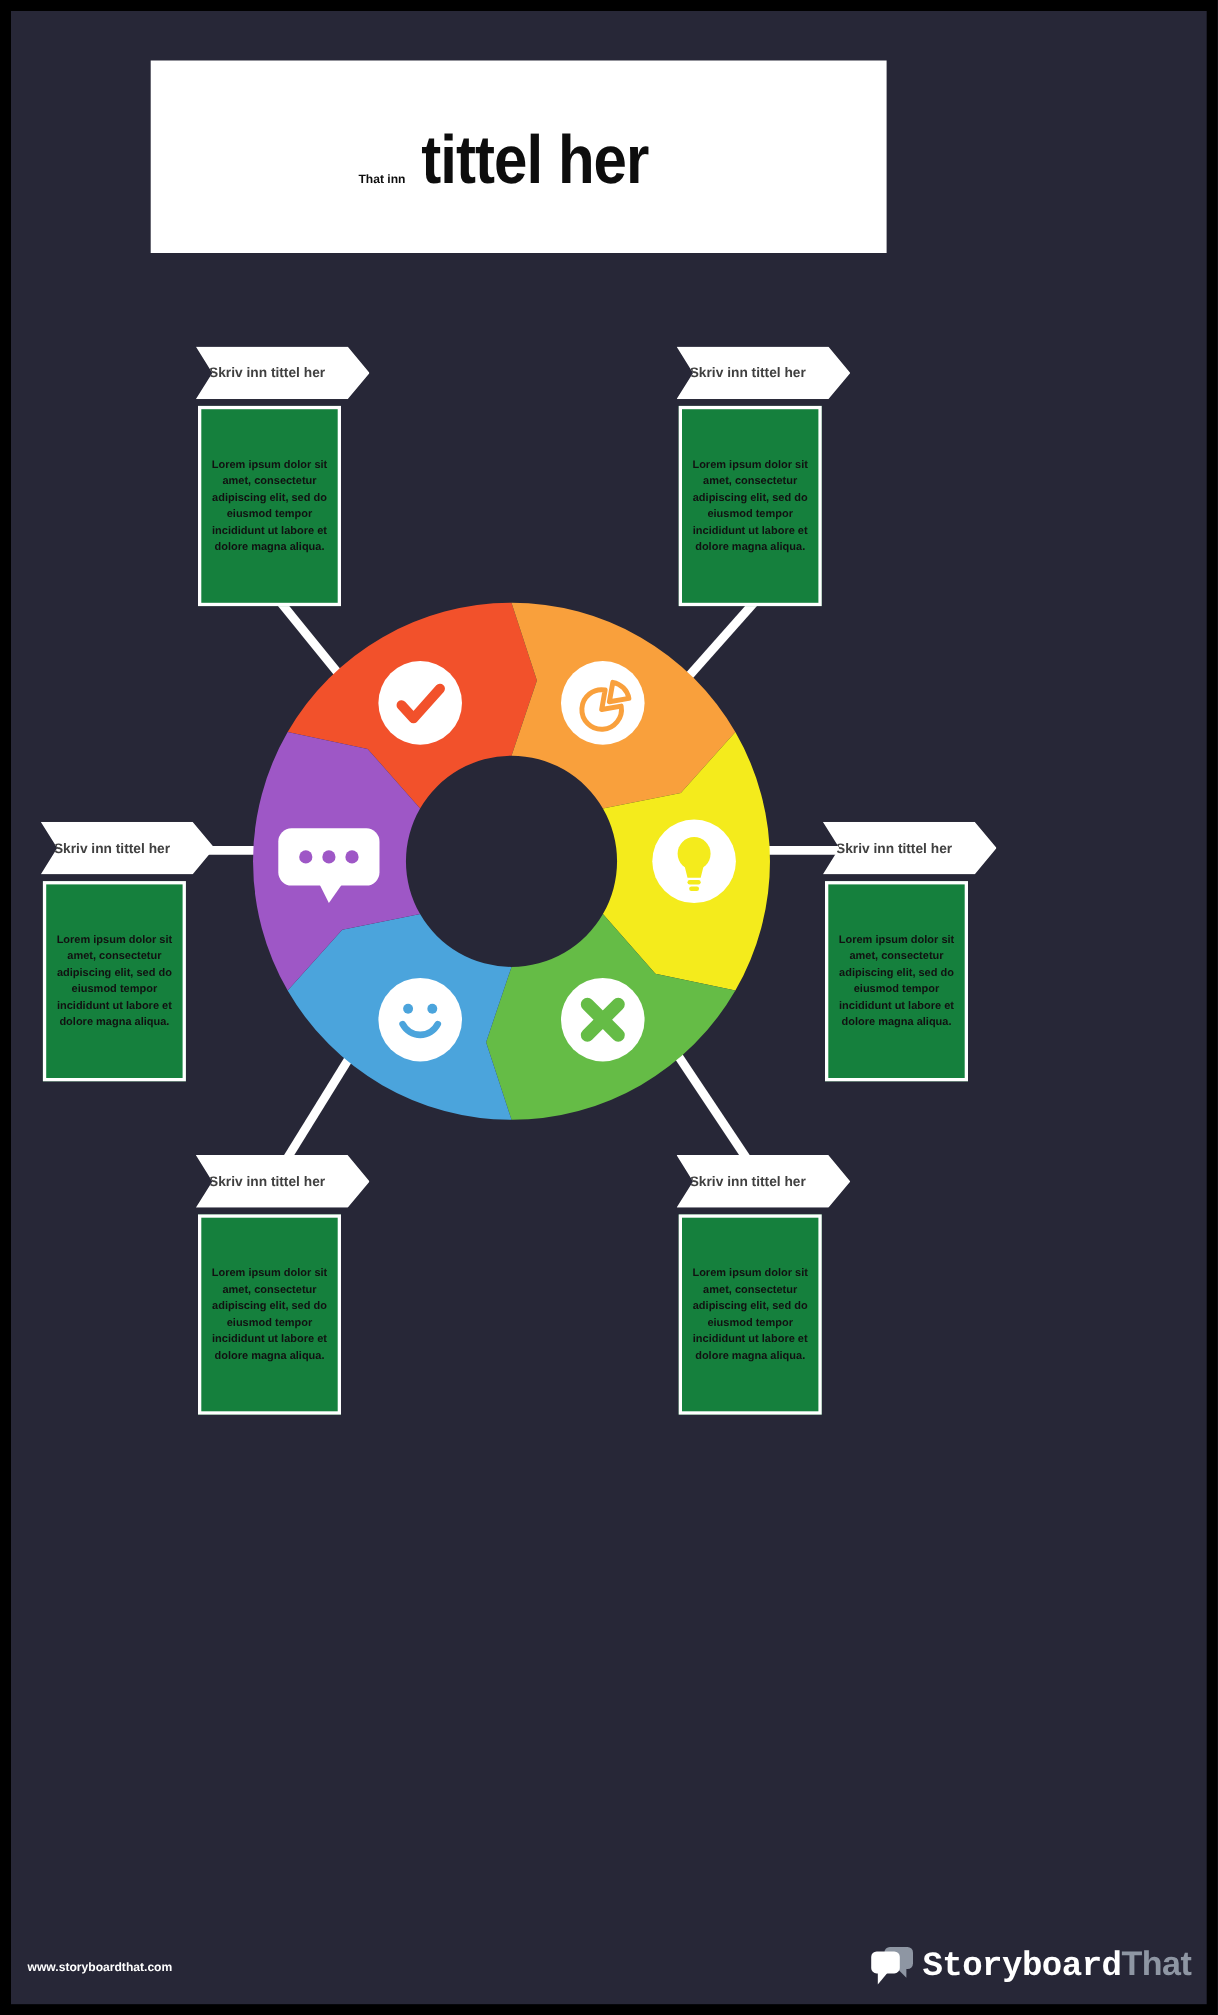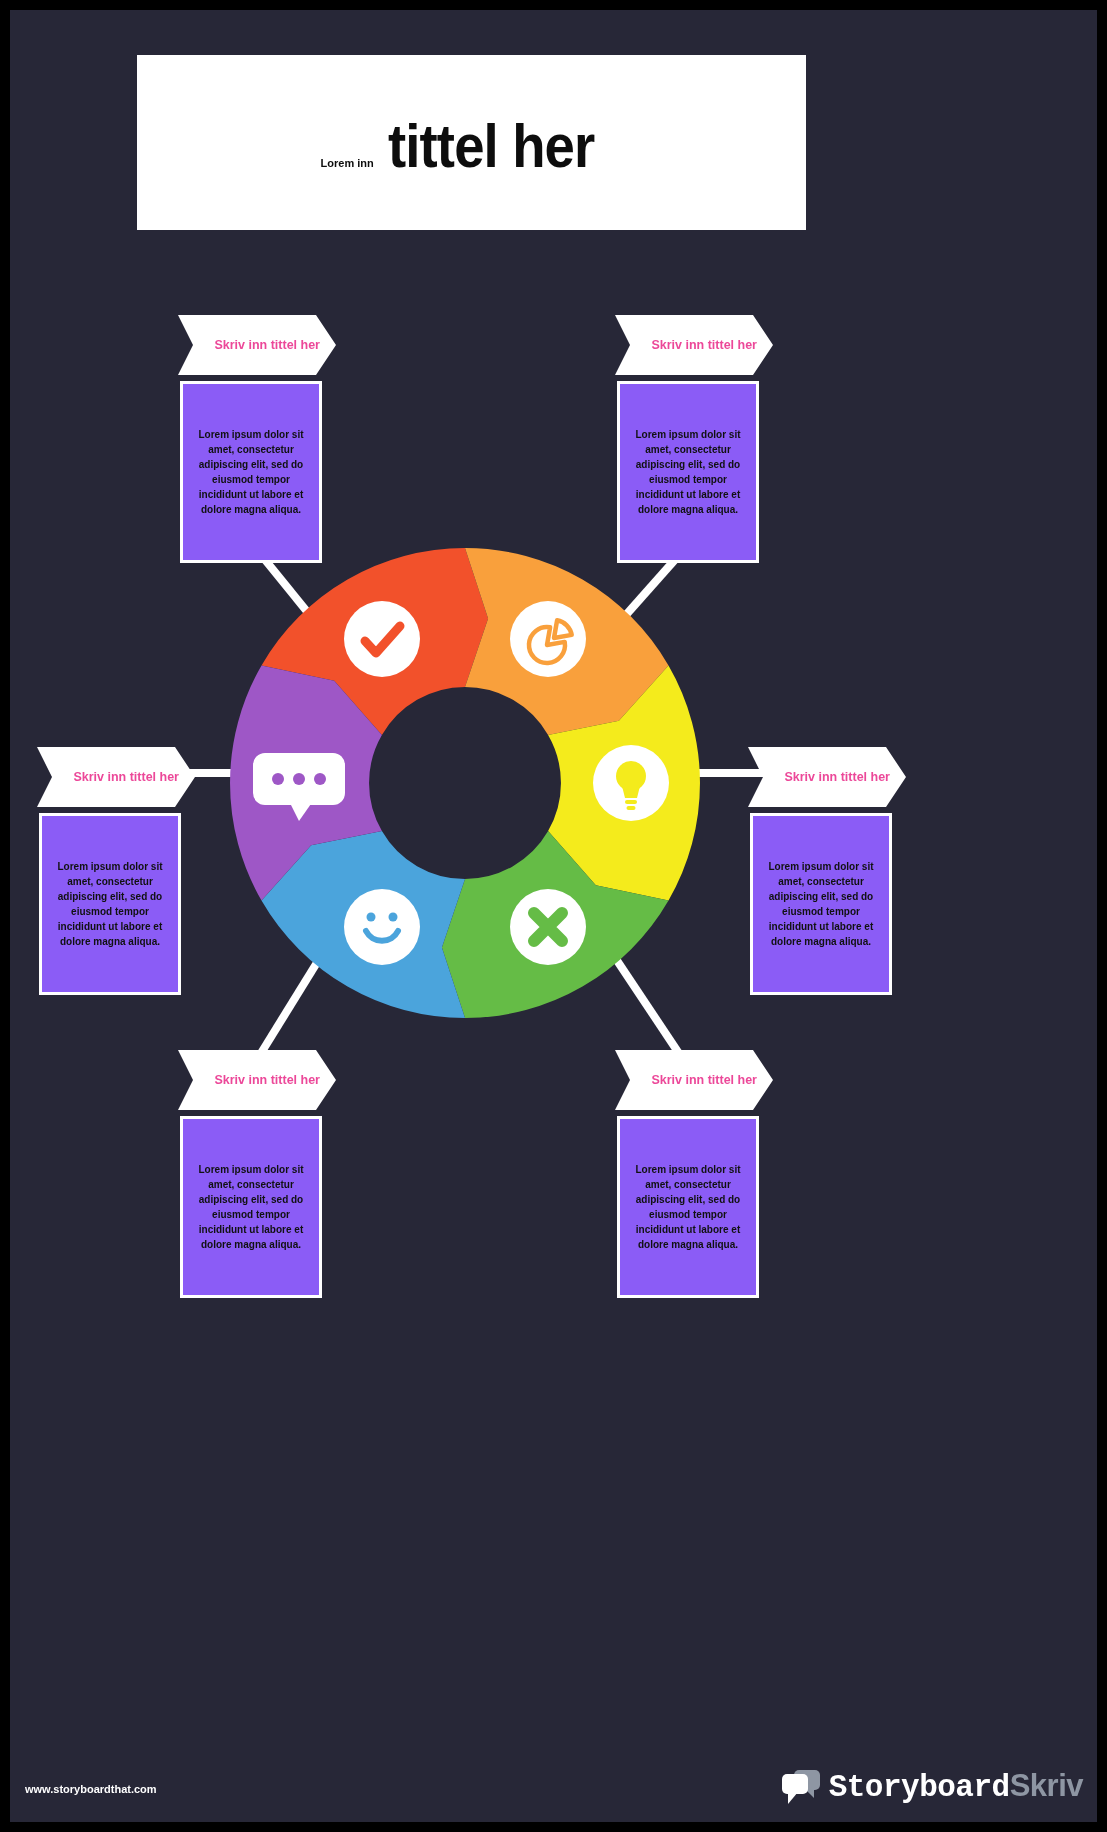--- a/index.html
+++ b/index.html
@@ -24,29 +24,29 @@
   }
   .title-prefix { font-size:11px; font-weight:bold; }
   .title-main {
     font-size:62px; font-weight:bold; letter-spacing:-1px; line-height:1;
     display:inline-block; transform:scaleX(.88); transform-origin:left bottom;
   }
 
   
   .callout { position:absolute; }
   .flag {
-    width:158px; height:60px; background:#fff; color:#ec4899;
+    width:158px; height:48px; background:#fff; color:#404040;
     clip-path:polygon(0 0, calc(100% - 20px) 0, 100% 50%, calc(100% - 20px) 100%, 0 100%, 15px 50%);
-    display:flex; align-items:center; justify-content:flex-end;
+    display:flex; align-items:center; justify-content:flex-start;
     font-size:12.5px; font-weight:bold;
     padding-left:12px; padding-right:16px; box-sizing:border-box;
   }
   .panel {
-    margin-left:2px; margin-top:6px; width:142px; height:182px;
-    background:#8b5cf6; border:3px solid #fff; box-sizing:border-box;
+    margin-left:2px; margin-top:6px; width:130px; height:182px;
+    background:#15803d; border:3px solid #fff; box-sizing:border-box;
     display:flex; align-items:center; justify-content:center;
   }
   .panel p {
     margin:0; padding:0 7px; font-size:10px; font-weight:bold;
     line-height:1.5; text-align:center; color:#111;
   }
   .c-tl { left:168px; top:305px; }
   .c-tr { left:605px; top:305px; }
   .c-l  { left:27px;  top:737px; }
   .c-r  { left:738px; top:737px; }
@@ -124,21 +124,21 @@
     <g transform="translate(289,773)">
       <rect x="-46" y="-30" width="92" height="52" rx="12" fill="#ffffff"></rect>
       <path d="M -10 18 L 14 18 L 0 38 Z" fill="#ffffff"></path>
       <circle cx="-21" cy="-4" r="6" fill="#9E57C6"></circle>
       <circle cx="0" cy="-4" r="6" fill="#9E57C6"></circle>
       <circle cx="21" cy="-4" r="6" fill="#9E57C6"></circle>
     </g>
   </svg>
 
   <div class="title-box">
-    <span class="title-prefix">Lorem inn</span>
+    <span class="title-prefix">That inn</span>
     <span class="title-main">tittel her</span>
   </div>
 
   <div class="callout c-tl">
     <div class="flag">
       <span>Skriv inn tittel her</span>
     </div>
     <div class="panel">
       <p>Lorem ipsum dolor sit amet, consectetur adipiscing elit, sed do eiusmod tempor incididunt ut labore et dolore magna aliqua.</p>
     </div>
@@ -192,17 +192,17 @@
   <div class="site-url">www.storyboardthat.com</div>
 
   <div class="logo">
     <svg width="42" height="40" viewBox="0 0 42 40">
       <rect x="14" y="4" width="26" height="20" rx="5" fill="#8e96a3"></rect>
       <path d="M 34 22 L 34 32 L 24 22 Z" fill="#8e96a3"></path>
       <rect x="2" y="8" width="26" height="20" rx="5" fill="#ffffff"></rect>
       <path d="M 8 26 L 8 38 L 18 26 Z" fill="#ffffff"></path>
     </svg>
     <span class="logo-text">
-      <span class="logo-bold">Storyboard</span><span class="logo-light">Skriv</span>
+      <span class="logo-bold">Storyboard</span><span class="logo-light">That</span>
     </span>
   </div>
 
 </div>
 
 </body></html>

